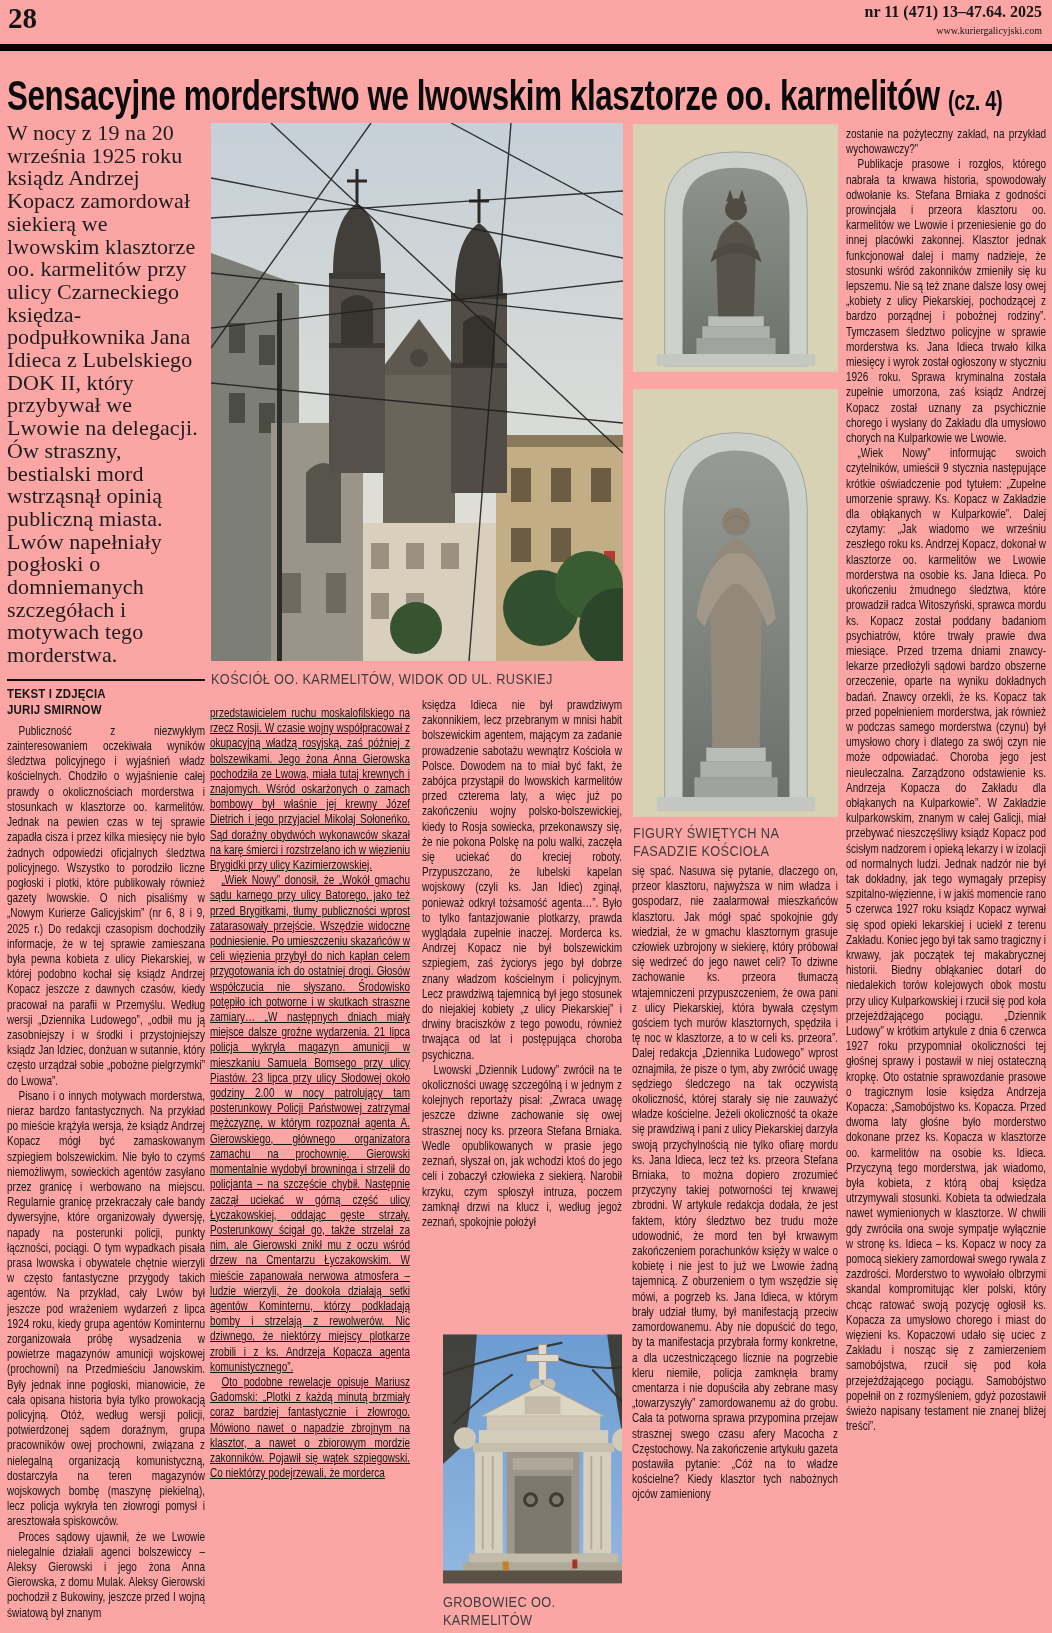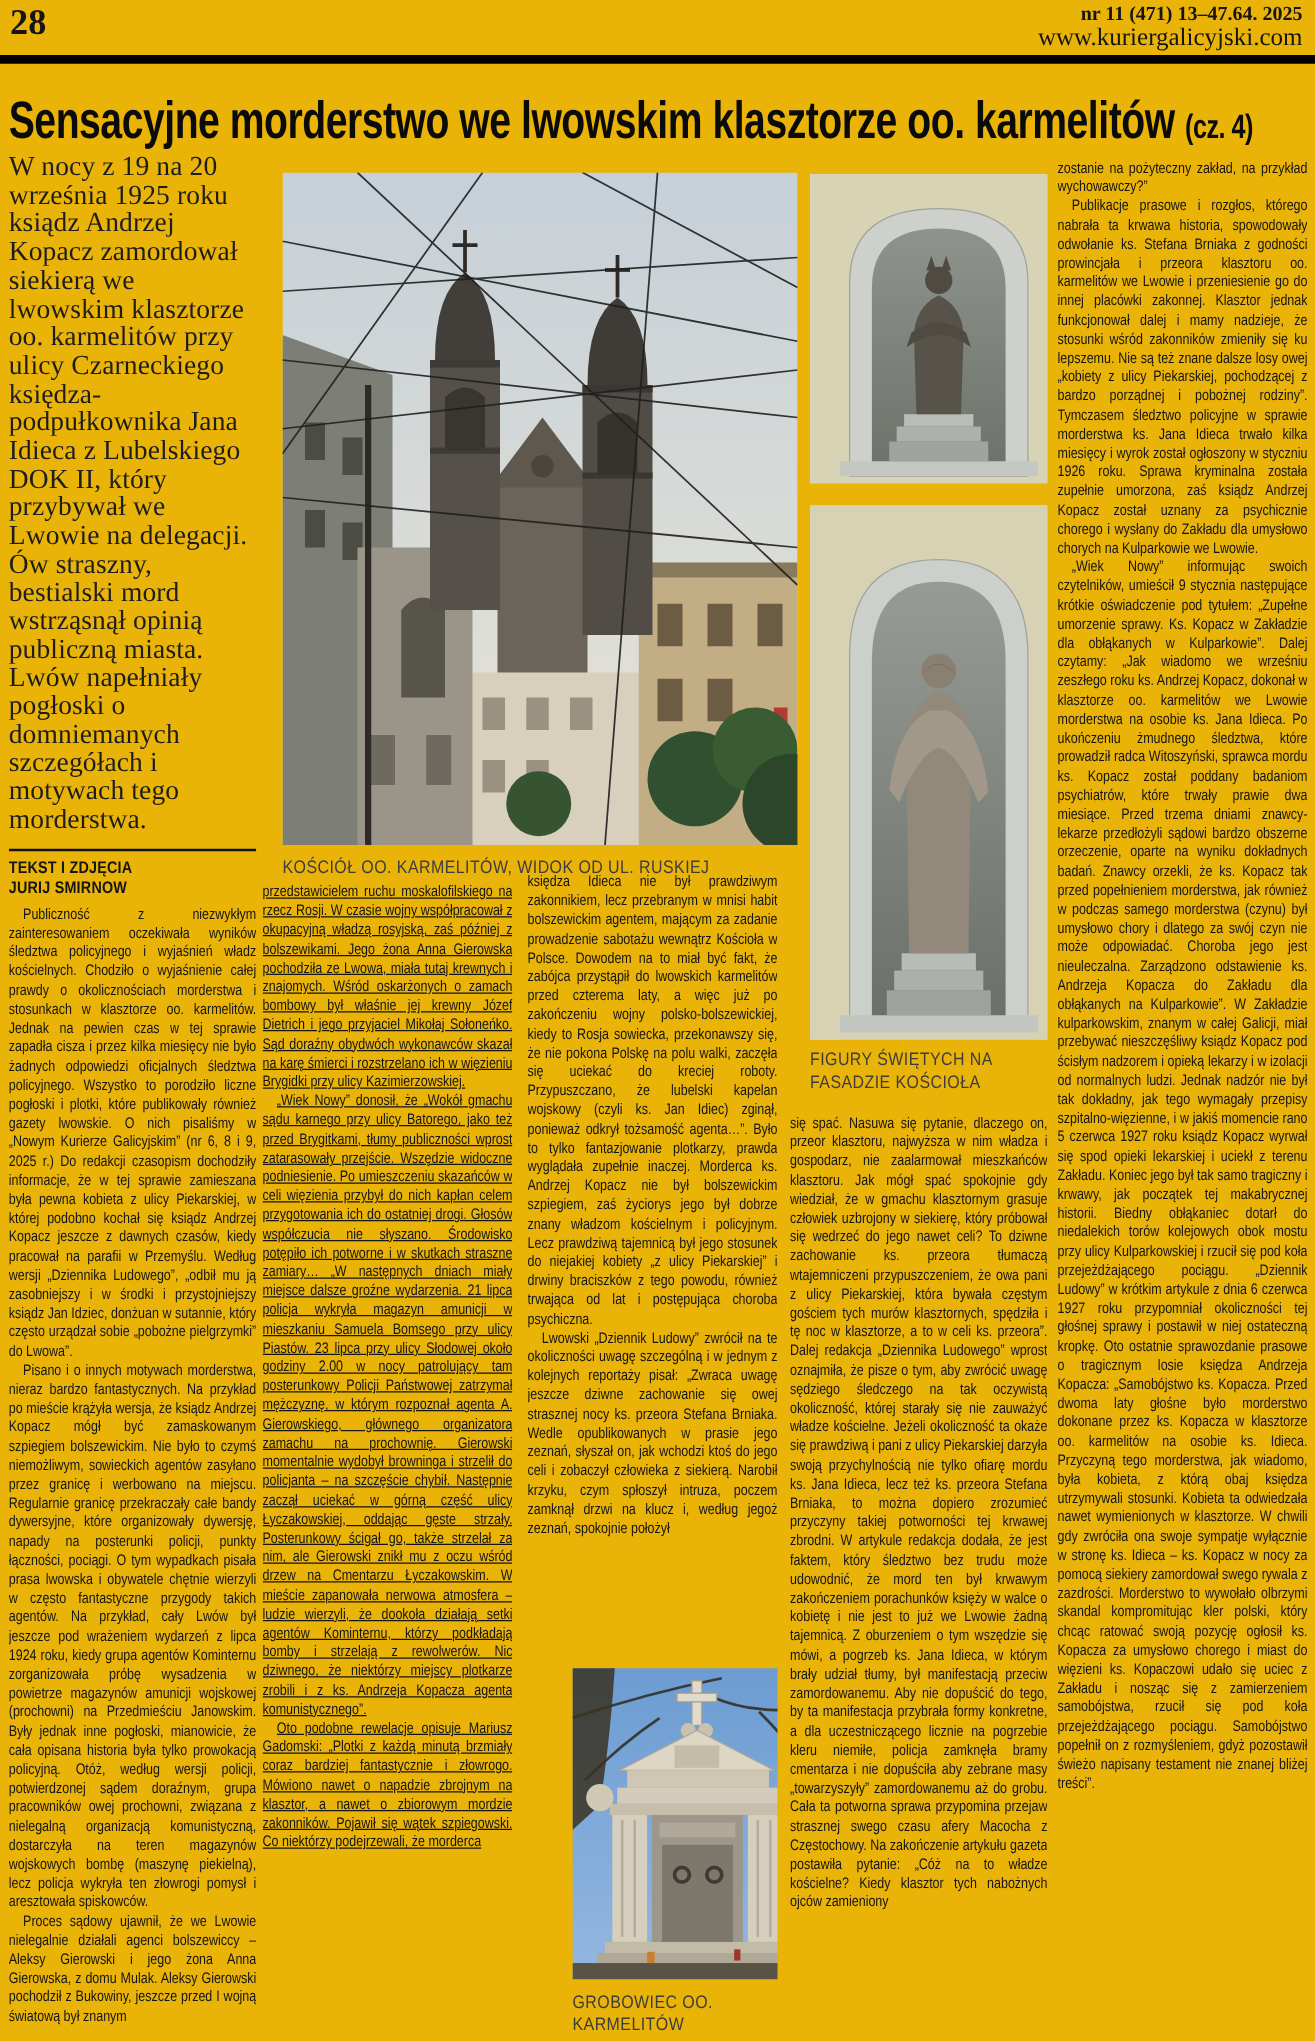--- a/index.html
+++ b/index.html
@@ -1,29 +1,29 @@
 <!DOCTYPE html>
 <html><head>
 <meta charset="utf-8">
 <style>
   html,body { margin:0; padding:0; background:#9a9a9a; }
   .page {
     position:relative; width:1052px; height:1633px; margin:0 auto;
-    background:#eab308; overflow:hidden; color:#151515;
+    background:#fca5a5; overflow:hidden; color:#151515;
     font-family:"Liberation Sans", sans-serif;
   }
   
   .hdr { position:absolute; top:0; left:0; width:1052px; height:44px;
          font-family:"Liberation Serif", serif; }
   .hdr-pageno { position:absolute; left:8px; top:2px; font-size:29px; font-weight:bold; }
   .hdr-section { position:absolute; left:0; right:0; top:9px; text-align:center;
                  font-size:21px; font-weight:bold; letter-spacing:0.3px; }
   .hdr-right { position:absolute; right:10px; top:2px; text-align:right; line-height:19px; }
   .hdr-issue { font-size:16px; font-weight:bold; }
-  .hdr-site  { font-size:20px; font-weight:normal; }
+  .hdr-site  { font-size:10px; font-weight:normal; }
   .hdr-rule { position:absolute; top:44px; left:0; width:1052px; height:7px; background:#000; }
 
   
   .headline { position:absolute; top:72px; left:7px; width:1400px;
               white-space:nowrap; transform:scaleX(0.745); transform-origin:0 0;
               font-weight:bold; font-size:42px; letter-spacing:-0.5px; color:#0b0b0b; }
   .headline .part { font-size:27px; font-weight:bold; }
 
   
   .content { position:absolute; top:122px; left:0; width:1052px; height:1511px; }
@@ -47,21 +47,21 @@
   .bodytext { font-size:12.2px; line-height:15.2px; text-align:justify;
               color:#141414; overflow:hidden; }
   .bodytext p { margin:0; text-indent:14px; }
   .bodytext p.fl { text-indent:0; }
   #col1 .bodytext { margin-top:6px; }
 
   
   .caption { font-size:14.5px; line-height:18px; color:#3d3d3d; letter-spacing:0.4px;
              margin-top:9px; width:114%; transform:scaleX(0.88); transform-origin:0 0; }
 
-  figure { margin:16px; padding:0; }
+  figure { margin:1px; padding:0; }
   .photo { display:block; }
   #col3 .coltext-wrap { height:628px; overflow:hidden; }
   #figtomb { margin-top:8px;padding-left:20px; }
   #col4 .bodytext-wrap { height:746px; overflow:hidden; margin-top:4px; }
   #col4 .caption { margin-top:7px; }
   #col5 { padding-top:5px; box-sizing:border-box; }
   #col2 .bodytext, #col3 .bodytext { height:100%; }
 </style>
 </head>
 <body>

